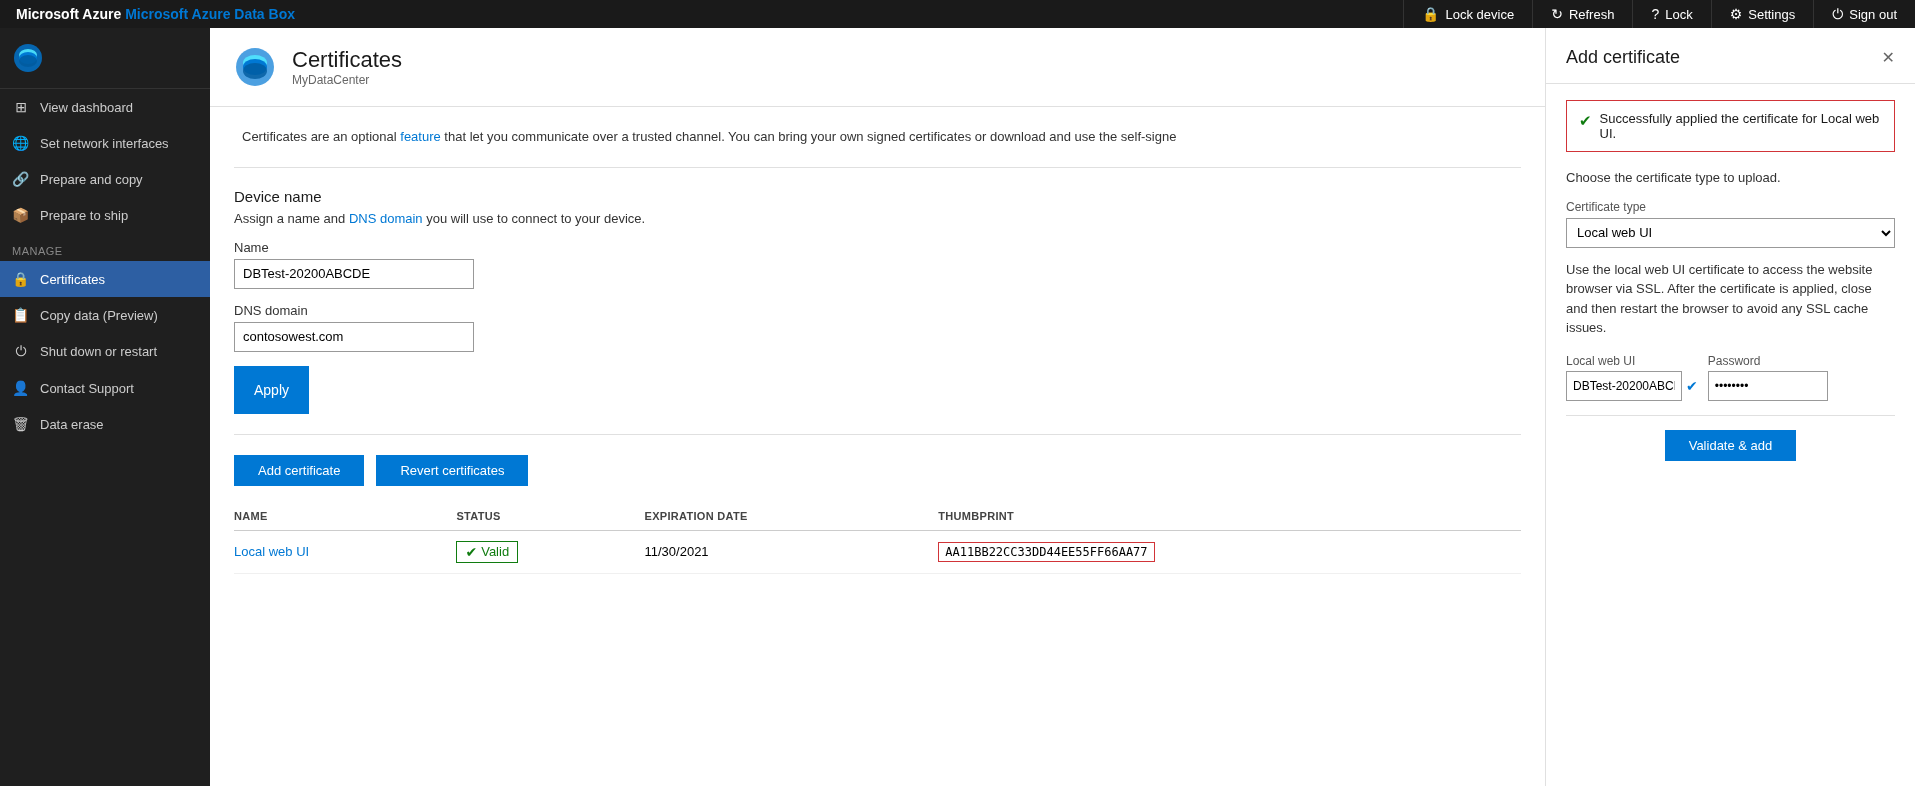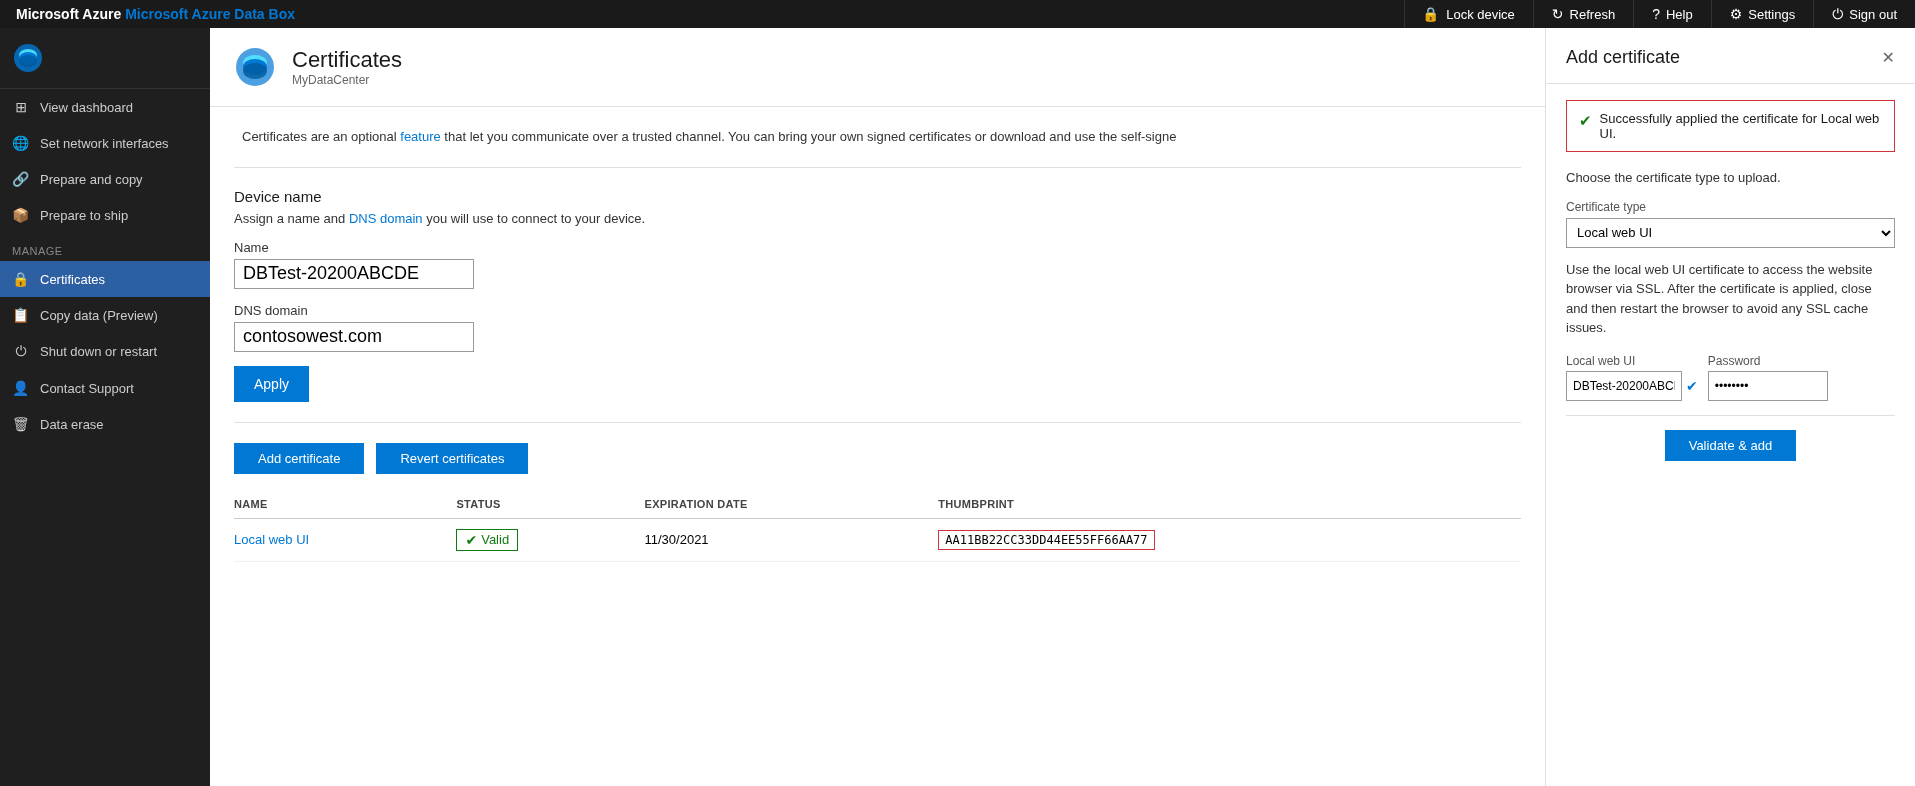--- a/index.html
+++ b/index.html
@@ -154,30 +154,30 @@
       font-size: 13px;
       color: #333;
       margin-bottom: 4px;
     }
 
     .text-input {
       width: 240px;
       height: 30px;
       border: 1px solid #999;
       padding: 4px 8px;
-      font-size: 18px;
+      font-size: 13px;
       margin-bottom: 14px;
       display: block;
     }
 
     .btn-primary {
       background: #0078d4;
       color: #fff;
       border: none;
-      padding: 10px 20px;
+      padding: 16px 20px;
       font-size: 14px;
       cursor: pointer;
       font-weight: 500;
     }
 
     .divider { border: none; border-top: 1px solid #e0e0e0; margin: 20px 0; }
 
     .cert-actions {
       display: flex;
       gap: 12px;
@@ -370,21 +370,21 @@
     <div class="topbar-btn">
       <span class="topbar-icon">🔒</span>
       <span>Lock device</span>
     </div>
     <div class="topbar-btn">
       <span class="topbar-icon">↻</span>
       <span>Refresh</span>
     </div>
     <div class="topbar-btn">
       <span class="topbar-icon">?</span>
-      <span>Help</span>
+      <span>Lock</span>
     </div>
     <div class="topbar-btn">
       <span class="topbar-icon">⚙</span>
       <span>Settings</span>
     </div>
     <div class="topbar-btn">
       <span class="topbar-icon">⏻</span>
       <span>Sign out</span>
     </div>
   </div>

